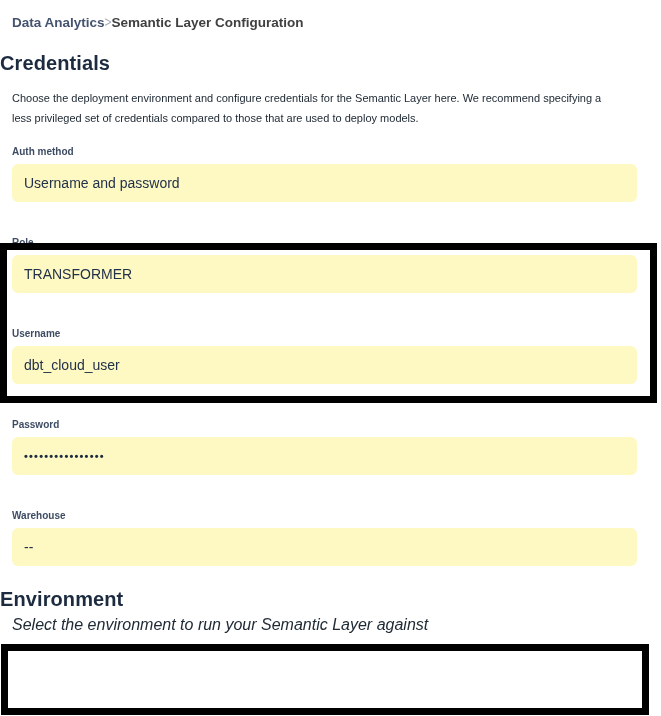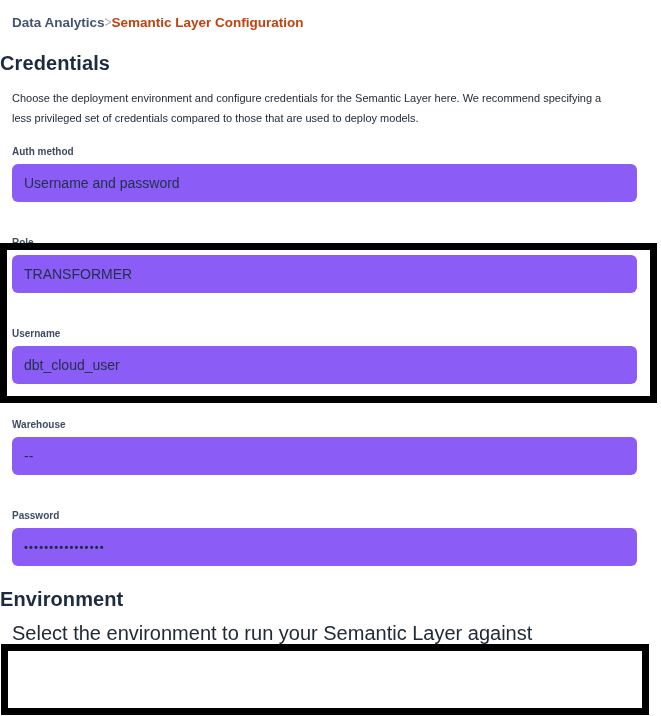--- a/index.html
+++ b/index.html
@@ -14,48 +14,48 @@
 
   
   .breadcrumb {
     margin: 14px 0 0 12px;
     display: flex; align-items: center; 
     font-size: 13.5px; font-weight: 700;
     height: 16px;
   }
   .crumb-link { color: #44546f; cursor: pointer; }
   .crumb-sep { color: #a5adba; font-size: 12px; font-weight: 400; transform: scaleY(1.2); }
-  .crumb-current { color: #c2410c; }
+  .crumb-current { color: #404040; }
 
   
   h1.section-title {
     margin: 21px 0 0 0;
     font-size: 20px; line-height: 25px; font-weight: 700;
     color: #1c2b3f; letter-spacing: 0.1px;
   }
   .section-desc {
     margin: 13px 24px 0 12px;
     max-width: 606px;
     font-size: 11px; line-height: 19.5px;
     color: #212b36;
   }
-  .env-desc { margin-top: 12px; max-width: 625px; font-size: 20px; line-height: 18px; }
+  .env-desc { margin-top: 4px; max-width: 625px; font-size: 16px; line-height: 18px; font-style: italic; }
 
   
   .field-group { margin-left: 12px; width: 625px; }
   .fg-first { margin-top: 17px; }
   .fg-next  { margin-top: 34px; }
   .field-label {
     font-size: 10px; font-weight: 700; color: #3e4c63;
     line-height: 14px; height: 14px; display: block;
   }
   .field {
     margin-top: 5px;
     height: 38px; width: 625px;
-    background: #8b5cf6;
+    background: #fef9c3;
     border-radius: 6px;
     display: flex; align-items: center;
     padding: 0 12px;
     font-size: 14px; color: #22314a;
     cursor: default;
   }
   .field.masked {
     font-size: 11px; font-weight: 700; letter-spacing: 1.2px; color: #1c2b41;
   }
 
@@ -102,30 +102,30 @@
   </div>
 
   <div class="field-group fg-next">
     <span class="field-label">Username</span>
     <div class="field">
       <span>dbt_cloud_user</span>
     </div>
   </div>
 
   <div class="field-group fg-next">
-    <span class="field-label">Warehouse</span>
-    <div class="field">
-      <span>--</span>
+    <span class="field-label">Password</span>
+    <div class="field masked">
+      <span>••••••••••••••••</span>
     </div>
   </div>
 
   <div class="field-group fg-next">
-    <span class="field-label">Password</span>
-    <div class="field masked">
-      <span>••••••••••••••••</span>
+    <span class="field-label">Warehouse</span>
+    <div class="field">
+      <span>--</span>
     </div>
   </div>
 
   <h1 class="section-title env-title">Environment</h1>
 
   <p class="section-desc env-desc">Select the environment to run your Semantic Layer against</p>
 
 
   <div class="annotation-box box-credentials"></div>
   <div class="annotation-box box-environment"></div>

